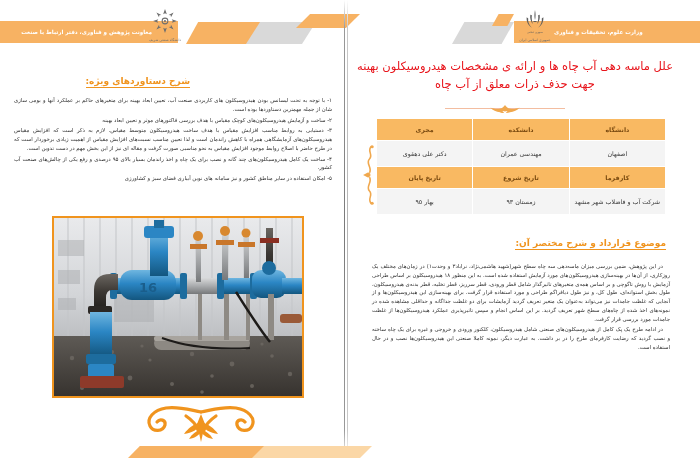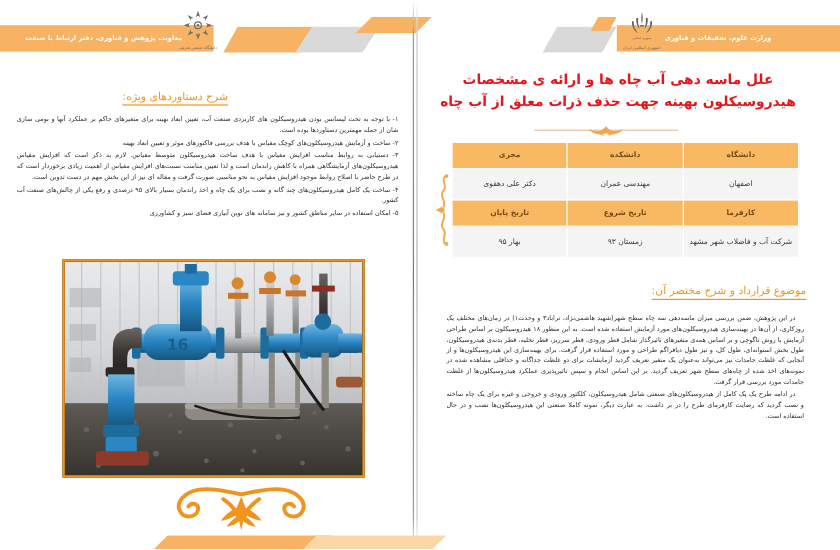--- a/index.html
+++ b/index.html
@@ -50,21 +50,21 @@
 
   
   .gutter{position:absolute;left:344px;top:0;width:1px;height:458px;
           background:linear-gradient(to bottom,#ffffff 0%,#9a9a9a 6%,#7a7a7a 50%,#9a9a9a 94%,#ffffff 100%);}
   .gutter2{position:absolute;left:347px;top:0;width:1px;height:458px;
           background:linear-gradient(to bottom,#ffffff 0%,#c9c9c9 6%,#b5b5b5 50%,#c9c9c9 94%,#ffffff 100%);}
 
   
   .title{
     position:absolute;right:20px;top:58px;width:330px;
-    text-align:center;color:#e8141b;font-weight:bold;
+    text-align:center;color:#e8141b;font-weight:normal;
     font-size:11.5px;line-height:1.55;
   }
   .ornament-top{
     position:absolute;right:135px;top:101px;width:120px;height:16px;
     display:flex;align-items:center;justify-content:center;
   }
   .orn-line{position:absolute;right:0;top:7px;width:120px;height:1px;background:#f3bda0;}
 
   
   .info-table{
@@ -76,21 +76,21 @@
     text-align:center;vertical-align:middle;
     font-size:6.3px;padding:4px 2px;line-height:1.45;
   }
   .info-table .th{background:#f9b962;color:#7a4a10;font-weight:bold;height:13px;}
   .info-table .td{background:#f4f4f4;color:#3a3a3a;height:17px;}
 
   .side-orn{position:absolute;right:322px;top:140px;width:16px;height:70px;}
 
   
   .sec-head{
-    position:absolute;color:#f0941e;font-weight:normal;font-size:9px;
+    position:absolute;color:#f0941e;font-weight:bold;font-size:9px;
     white-space:nowrap;
   }
   .sec-head .u{display:block;height:1.4px;background:#f0941e;margin-top:1px;}
 
   .body-par{
     position:absolute;font-size:5.4px;line-height:1.62;color:#2f2f2f;
     text-align:justify;
   }
   .body-par p{margin:0 0 2px 0;}
   .body-par p.ind{text-indent:7px;}
@@ -213,21 +213,21 @@
       <path d="M14 64 C20 74 6 82 14 90 C22 98 8 106 18 114"></path>
     </g>
     <g fill="#f0a84e">
       <circle cx="12" cy="60" r="4"></circle>
       <path d="M2 60 L12 55 L12 65 Z"></path>
       <circle cx="19" cy="7" r="3"></circle>
       <circle cx="19" cy="113" r="3"></circle>
     </g>
   </svg>
 
-  <div class="sec-head" style="right:28px;top:238px;">
+  <div class="sec-head" style="right:34px;top:238px;">
     <span>موضوع قرارداد و شرح مختصر آن:</span>
     <span class="u"></span>
   </div>
 
   <div class="body-par" style="right:30px;top:262px;width:298px;">
     <p class="ind">در این پژوهش، ضمن بررسی میزان ماسه‌دهی سه چاه سطح شهر(شهید هاشمی‌نژاد، نراباد۳ و وحدت۱) در زمان‌های مختلف یک روزکاری، از آن‌ها در بهینه‌سازی هیدروسیکلون‌های مورد آزمایش استفاده شده است. به این منظور ۱۸ هیدروسیکلون بر اساس طراحی آزمایش با روش تاگوچی و بر اساس همه‌ی متغیرهای تاثیرگذار شامل قطر ورودی، قطر سرریز، قطر تخلیه، قطر بدنه‌ی هیدروسیکلون، طول بخش استوانه‌ای، طول کل، و نیز طول دیافراگم طراحی و مورد استفاده قرار گرفت. برای بهینه‌سازی این هیدروسیکلون‌ها و از آنجایی که غلظت جامدات نیز می‌تواند به‌عنوان یک متغیر تعریف گردید آزمایشات برای دو غلظت جداگانه و حداقلی مشاهده شده در نمونه‌های اخذ شده از چاه‌های سطح شهر تعریف گردید. بر این اساس انجام و سپس تاثیرپذیری عملکرد هیدروسیکلون‌ها از غلظت جامدات مورد بررسی قرار گرفت.</p>
     <p class="ind">در ادامه طرح یک پک کامل از هیدروسیکلون‌های صنعتی شامل هیدروسیکلون، کلکتور ورودی و خروجی و غیره برای یک چاه ساخته و نصب گردید که رضایت کارفرمای طرح را در بر داشت. به عبارت دیگر، نمونه کاملا صنعتی این هیدروسیکلون‌ها نصب و در حال استفاده است.</p>
   </div>
 
   <div class="sec-head" style="left:auto;right:510px;top:76px;">

